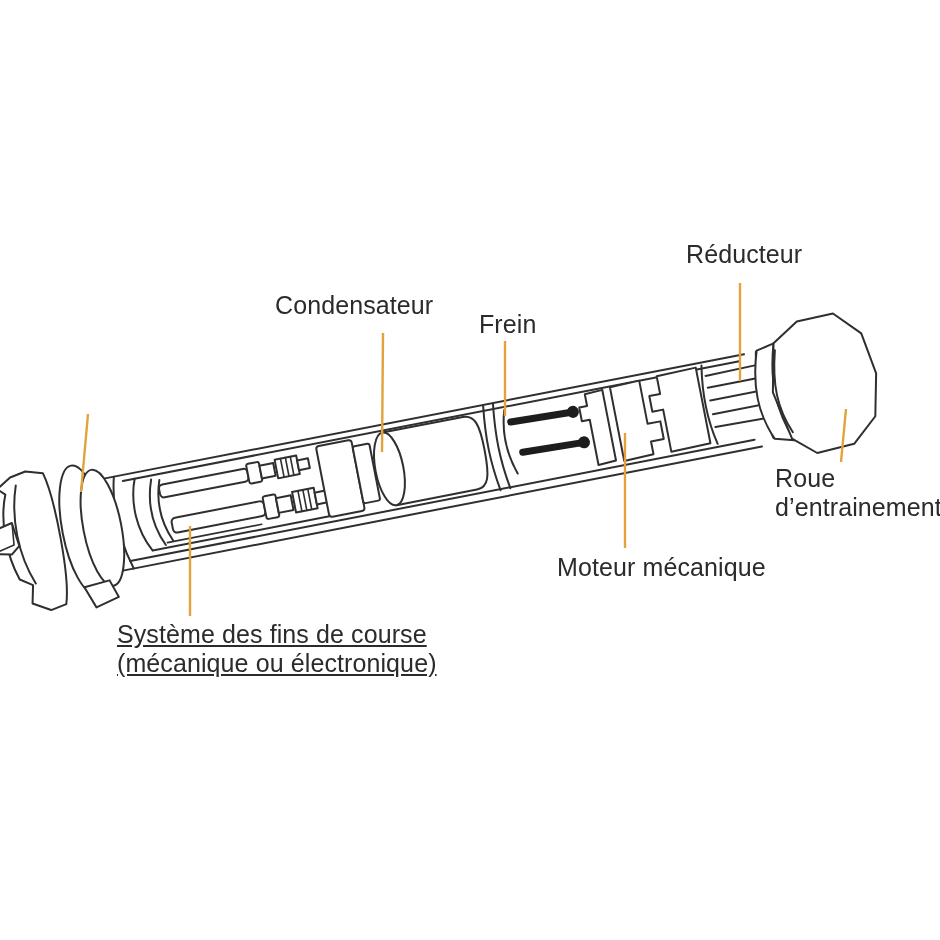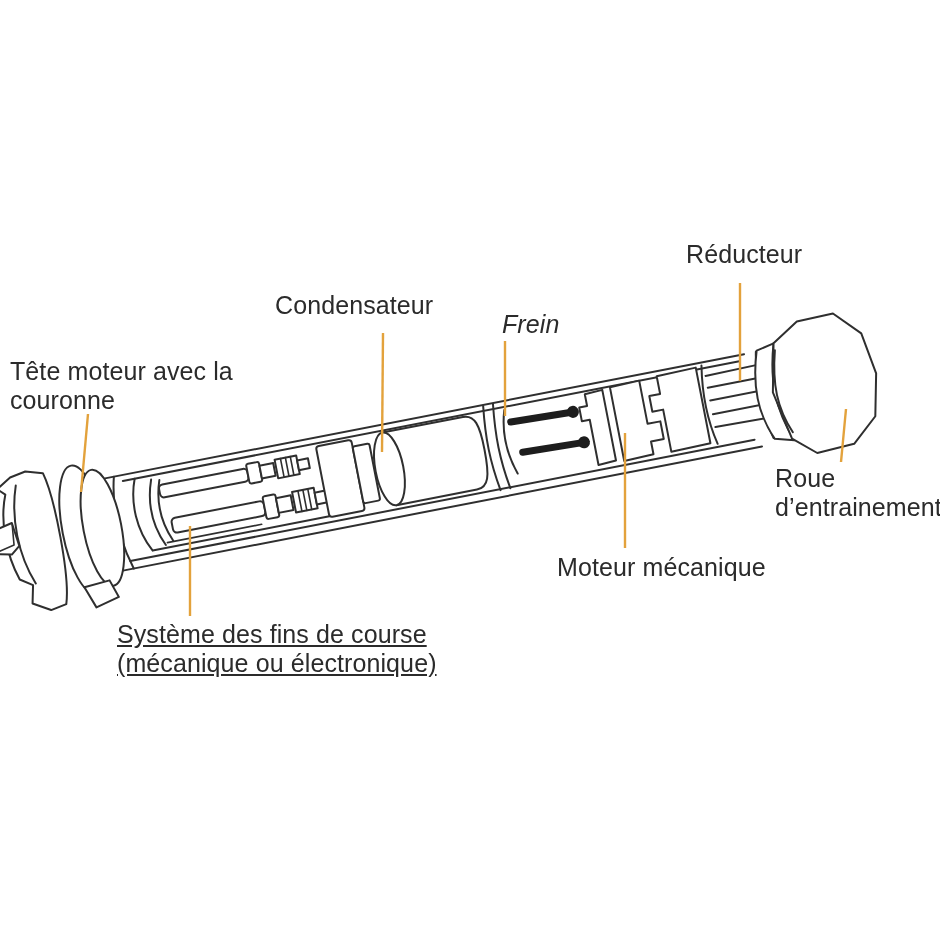--- a/index.html
+++ b/index.html
@@ -4,21 +4,21 @@
 <style>
   html,body{margin:0;padding:0;background:#ffffff;}
   #canvas{position:relative;width:940px;height:940px;background:#ffffff;overflow:hidden;
           font-family:"Liberation Sans",sans-serif;}
   #diagram-svg{position:absolute;left:0;top:0;}
   .label{position:absolute;font-size:25px;font-weight:500;line-height:1.16;
          color:#2b2b2b;letter-spacing:.1px;white-space:normal;}
   .nowrap{white-space:nowrap;}
   #label-motor-head   {left:10px;  top:357px; width:240px;}
   #label-capacitor    {left:275px; top:291px;}
-  #label-brake        {left:502px; top:310px;font-style:italic;}
+  #label-brake        {left:479px; top:310px;}
   #label-reducer      {left:686px; top:240px;}
   #label-drive-wheel  {left:775px; top:464px; width:172px;}
   #label-electric-motor{left:557px;top:553px;}
   #label-limit-switch {left:117px; top:620px; width:322px;text-decoration:underline;}
 </style>
 </head>
 <body>
 
 <div id="canvas">
 
@@ -102,21 +102,20 @@
       <line x1="88" y1="414" x2="81" y2="492"></line>
       <line x1="190" y1="526" x2="190" y2="616"></line>
       <line x1="383" y1="333" x2="382" y2="452"></line>
       <line x1="505" y1="341" x2="505" y2="416"></line>
       <line x1="625" y1="433" x2="625" y2="548"></line>
       <line x1="740" y1="283" x2="740" y2="381"></line>
       <line x1="846" y1="409" x2="841" y2="462"></line>
     </g>
   </svg>
 
-  <div class="label" id="label-motor-head">Tête moteur avec la couronne</div>
 
   <div class="label nowrap" id="label-capacitor">Condensateur</div>
 
   <div class="label nowrap" id="label-brake">Frein</div>
 
   <div class="label nowrap" id="label-reducer">Réducteur</div>
 
   <div class="label" id="label-drive-wheel">Roue d’entrainement</div>
 
   <div class="label nowrap" id="label-electric-motor">Moteur mécanique</div>

